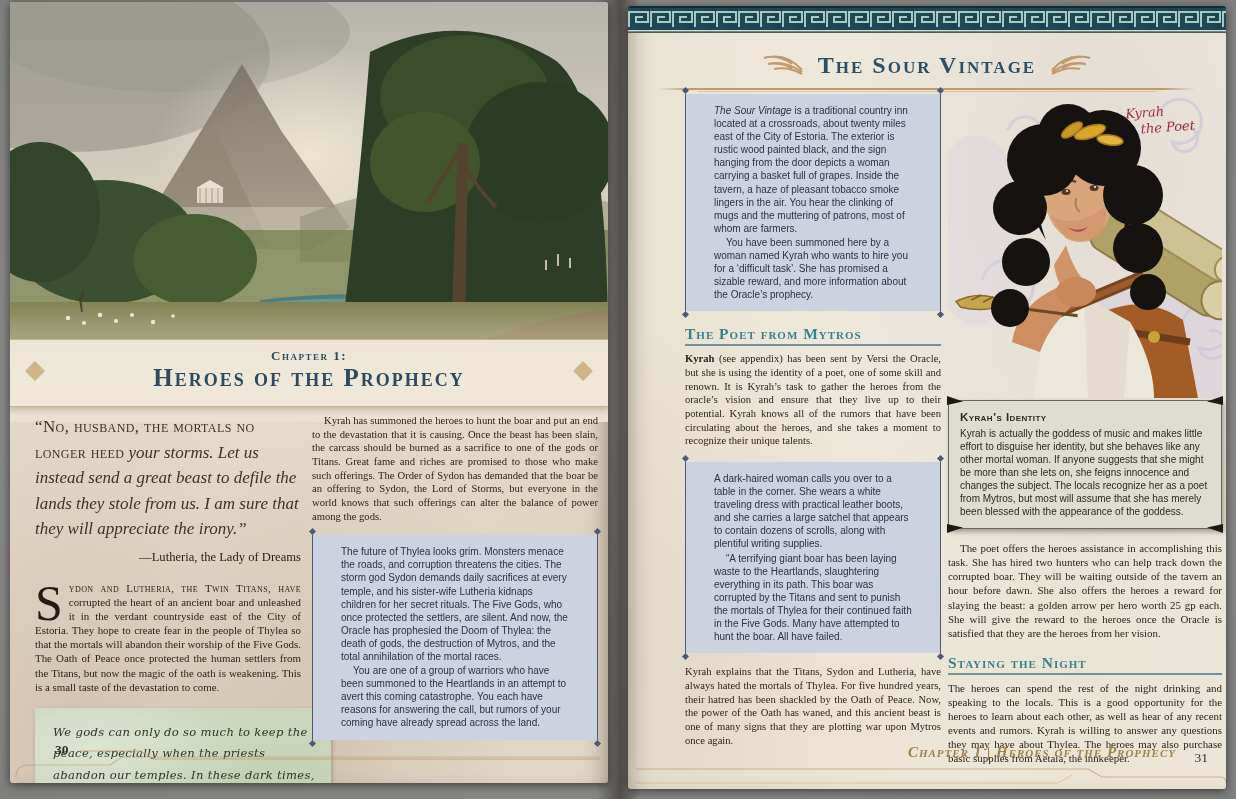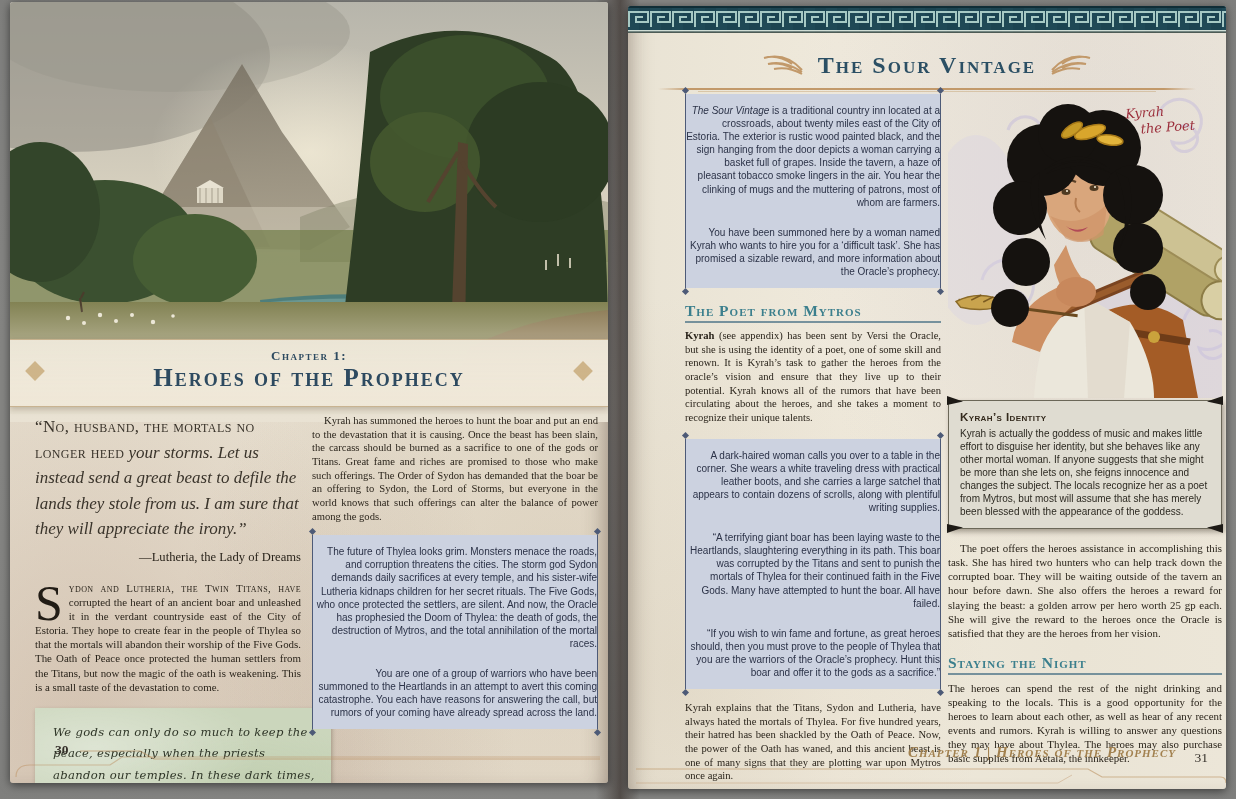--- a/index.html
+++ b/index.html
@@ -70,26 +70,26 @@
     box-shadow:1px 2px 4px rgba(70,60,40,.35);
     color:#2e3527;
   }
   .notebox-text { font-style:italic; font-size:11.6px; line-height:1.85;
     font-family:"DejaVu Serif", serif; letter-spacing:.3px; }
 
   .body-par { font-size:10.6px; line-height:1.29; text-align:justify; color:#2a241b; }
   .body-par.indent { text-indent:12px; }
 
   
-  .ra { position:relative; background:#ccd2e0; padding:10px 0;
+  .ra { position:relative; background:#ccd2e0; padding:10px 28px;
     border-left:1px solid #4d5a77; border-right:1px solid #4d5a77;
     color:#2b3247; font-family:"Liberation Sans", sans-serif;
-    font-size:10px; line-height:1.31; text-align:right;
-  }
-  .ra p + p { text-indent:12px; margin-top:17px; }
+    font-size:10px; line-height:1.31; text-align:left;
+  }
+  .ra p + p { text-indent:12px; margin-top:1px; }
   .ra .mark { position:absolute; width:5px; height:5px; background:#4d5a77;
     transform:rotate(45deg); }
   .ra .tl { left:-3px; top:-6px; } .ra .tr { right:-3px; top:-6px; }
   .ra .bl { left:-3px; bottom:-6px; } .ra .br { right:-3px; bottom:-6px; }
   .ra .ital { font-style:italic; }
 
   .pageno { position:absolute; font-size:13.5px; color:#35302a; }
   .pageno-left { left:45px; top:740px;font-weight:bold; }
   .pageno-right { right:18px; top:744px; }
 
@@ -307,21 +307,20 @@
 
       <p class="body-par"><span class="lead-bold">Kyrah</span><span> (see appendix) has been sent by Versi the Oracle, but she is using the identity of a poet, one of some skill and renown. It is Kyrah’s task to gather the heroes from the oracle’s vision and ensure that they live up to their potential. Kyrah knows all of the rumors that have been circulating about the heroes, and she takes a moment to recognize their unique talents.</span></p>
 
       <div class="ra mt14">
         <i class="mark tl"></i>
         <i class="mark tr"></i>
         <i class="mark bl"></i>
         <i class="mark br"></i>
         <p>A dark-haired woman calls you over to a table in the corner. She wears a white traveling dress with practical leather boots, and she carries a large satchel that appears to contain dozens of scrolls, along with plentiful writing supplies.</p>
         <p>“A terrifying giant boar has been laying waste to the Heartlands, slaughtering everything in its path. This boar was corrupted by the Titans and sent to punish the mortals of Thylea for their continued faith in the Five Gods. Many have attempted to hunt the boar. All have failed.</p>
-        <p>“If you wish to win fame and fortune, as great heroes should, then you must prove to the people of Thylea that you are the warriors of the Oracle’s prophecy. Hunt this boar and offer it to the gods as a sacrifice.”</p>
       </div>
 
       <p class="body-par mt12">Kyrah explains that the Titans, Sydon and Lutheria, have always hated the mortals of Thylea. For five hundred years, their hatred has been shackled by the Oath of Peace. Now, the power of the Oath has waned, and this ancient beast is one of many signs that they are plotting war upon Mytros once again.</p>
     </div>
 
     <div class="rp-col rp-col-2">
       <div class="portrait-area">
         <svg width="274" height="318" viewBox="0 0 274 318">
           <g stroke="#c6bedb" stroke-width="3" fill="none" opacity=".55">
             <path d="M60,50 a18,18 0 1,1 12,22 a11,11 0 1,0 8,-14"></path>

